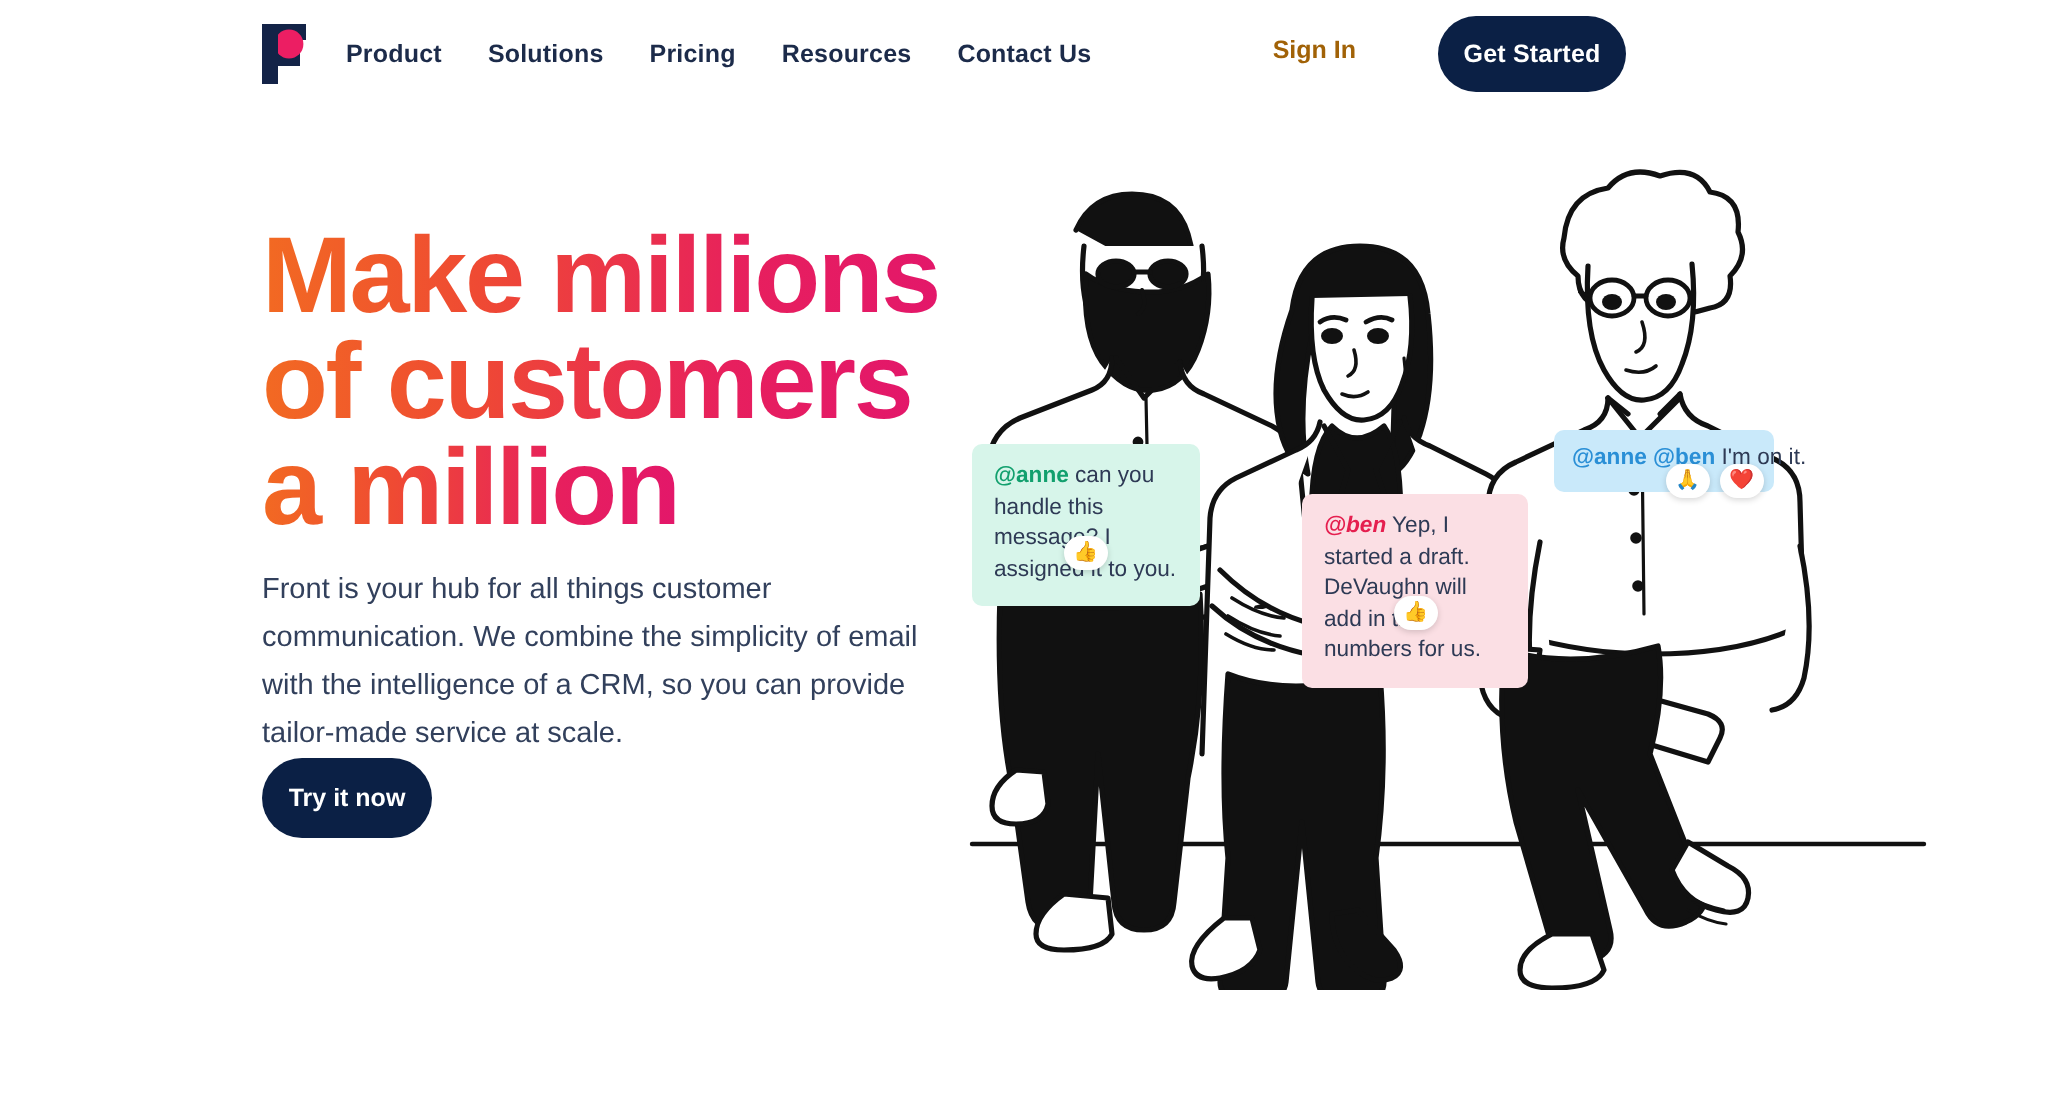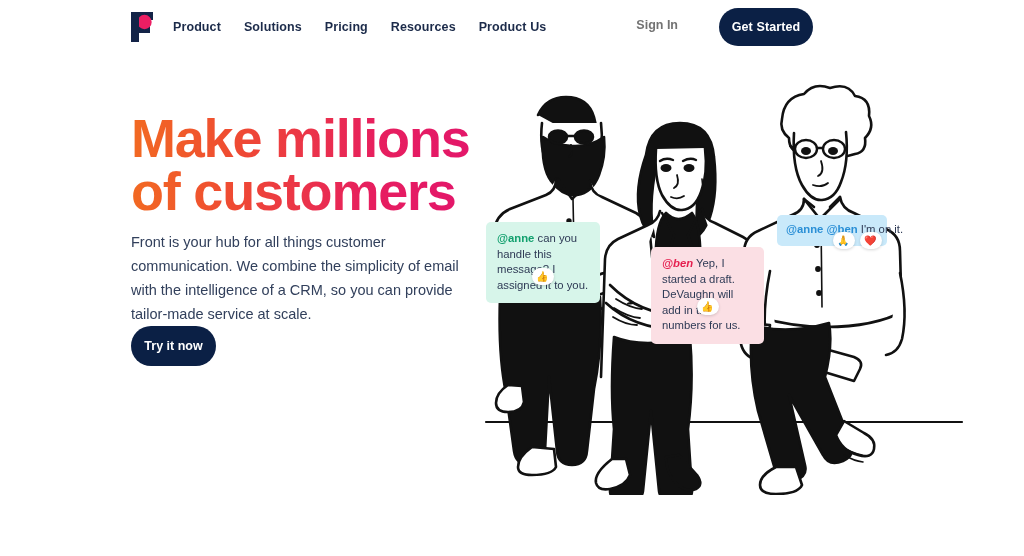--- a/index.html
+++ b/index.html
@@ -65,21 +65,21 @@
     height: 54px;
     display: flex;
     align-items: center;
   }
   .signin {
     position: absolute;
     right: 150px;
     top: 18px;
     font-size: 12.5px;
     font-weight: 700;
-    color: #737373;
+    color: #a16207;
     cursor: pointer;
     white-space: nowrap;
   }
   .btn-getstarted {
     position: absolute;
     right: 15px;
     top: 8px;
     width: 94px;
     height: 38px;
     border-radius: 19px;
@@ -219,34 +219,35 @@
         <circle cx="15.5" cy="11" r="7.2" fill="#ec1e63"></circle>
         <path d="M2 1 H10 V31 H2 Z" fill="#132347"></path>
       </svg>
     </div>
 
     <div class="nav-links">
       <span class="nav-link">Product</span>
       <span class="nav-link">Solutions</span>
       <span class="nav-link">Pricing</span>
       <span class="nav-link">Resources</span>
-      <span class="nav-link">Product Us</span>
+      <span class="nav-link">Contact Us</span>
     </div>
 
     <div class="nav-right">
       <span class="signin">Sign In</span>
       <button class="btn-getstarted">Get Started</button>
     </div>
   </nav>
 
   <div class="hero-left">
 
     <h1 class="headline">
       <span class="hl">Make millions</span>
       <span class="hl">of customers</span>
+      <span class="hl">a million</span>
     </h1>
 
     <p class="subcopy">Front is your hub for all things customer communication. We combine the simplicity of email with the intelligence of a CRM, so you can provide tailor-made service at scale.</p>
 
     <button class="btn-try">Try it now</button>
   </div>
 
   <div class="illustration">
     <svg width="500" height="420" viewBox="0 0 500 420" aria-hidden="true">
       <g fill="none" stroke="#111111" stroke-width="2.6" stroke-linecap="round" stroke-linejoin="round">

